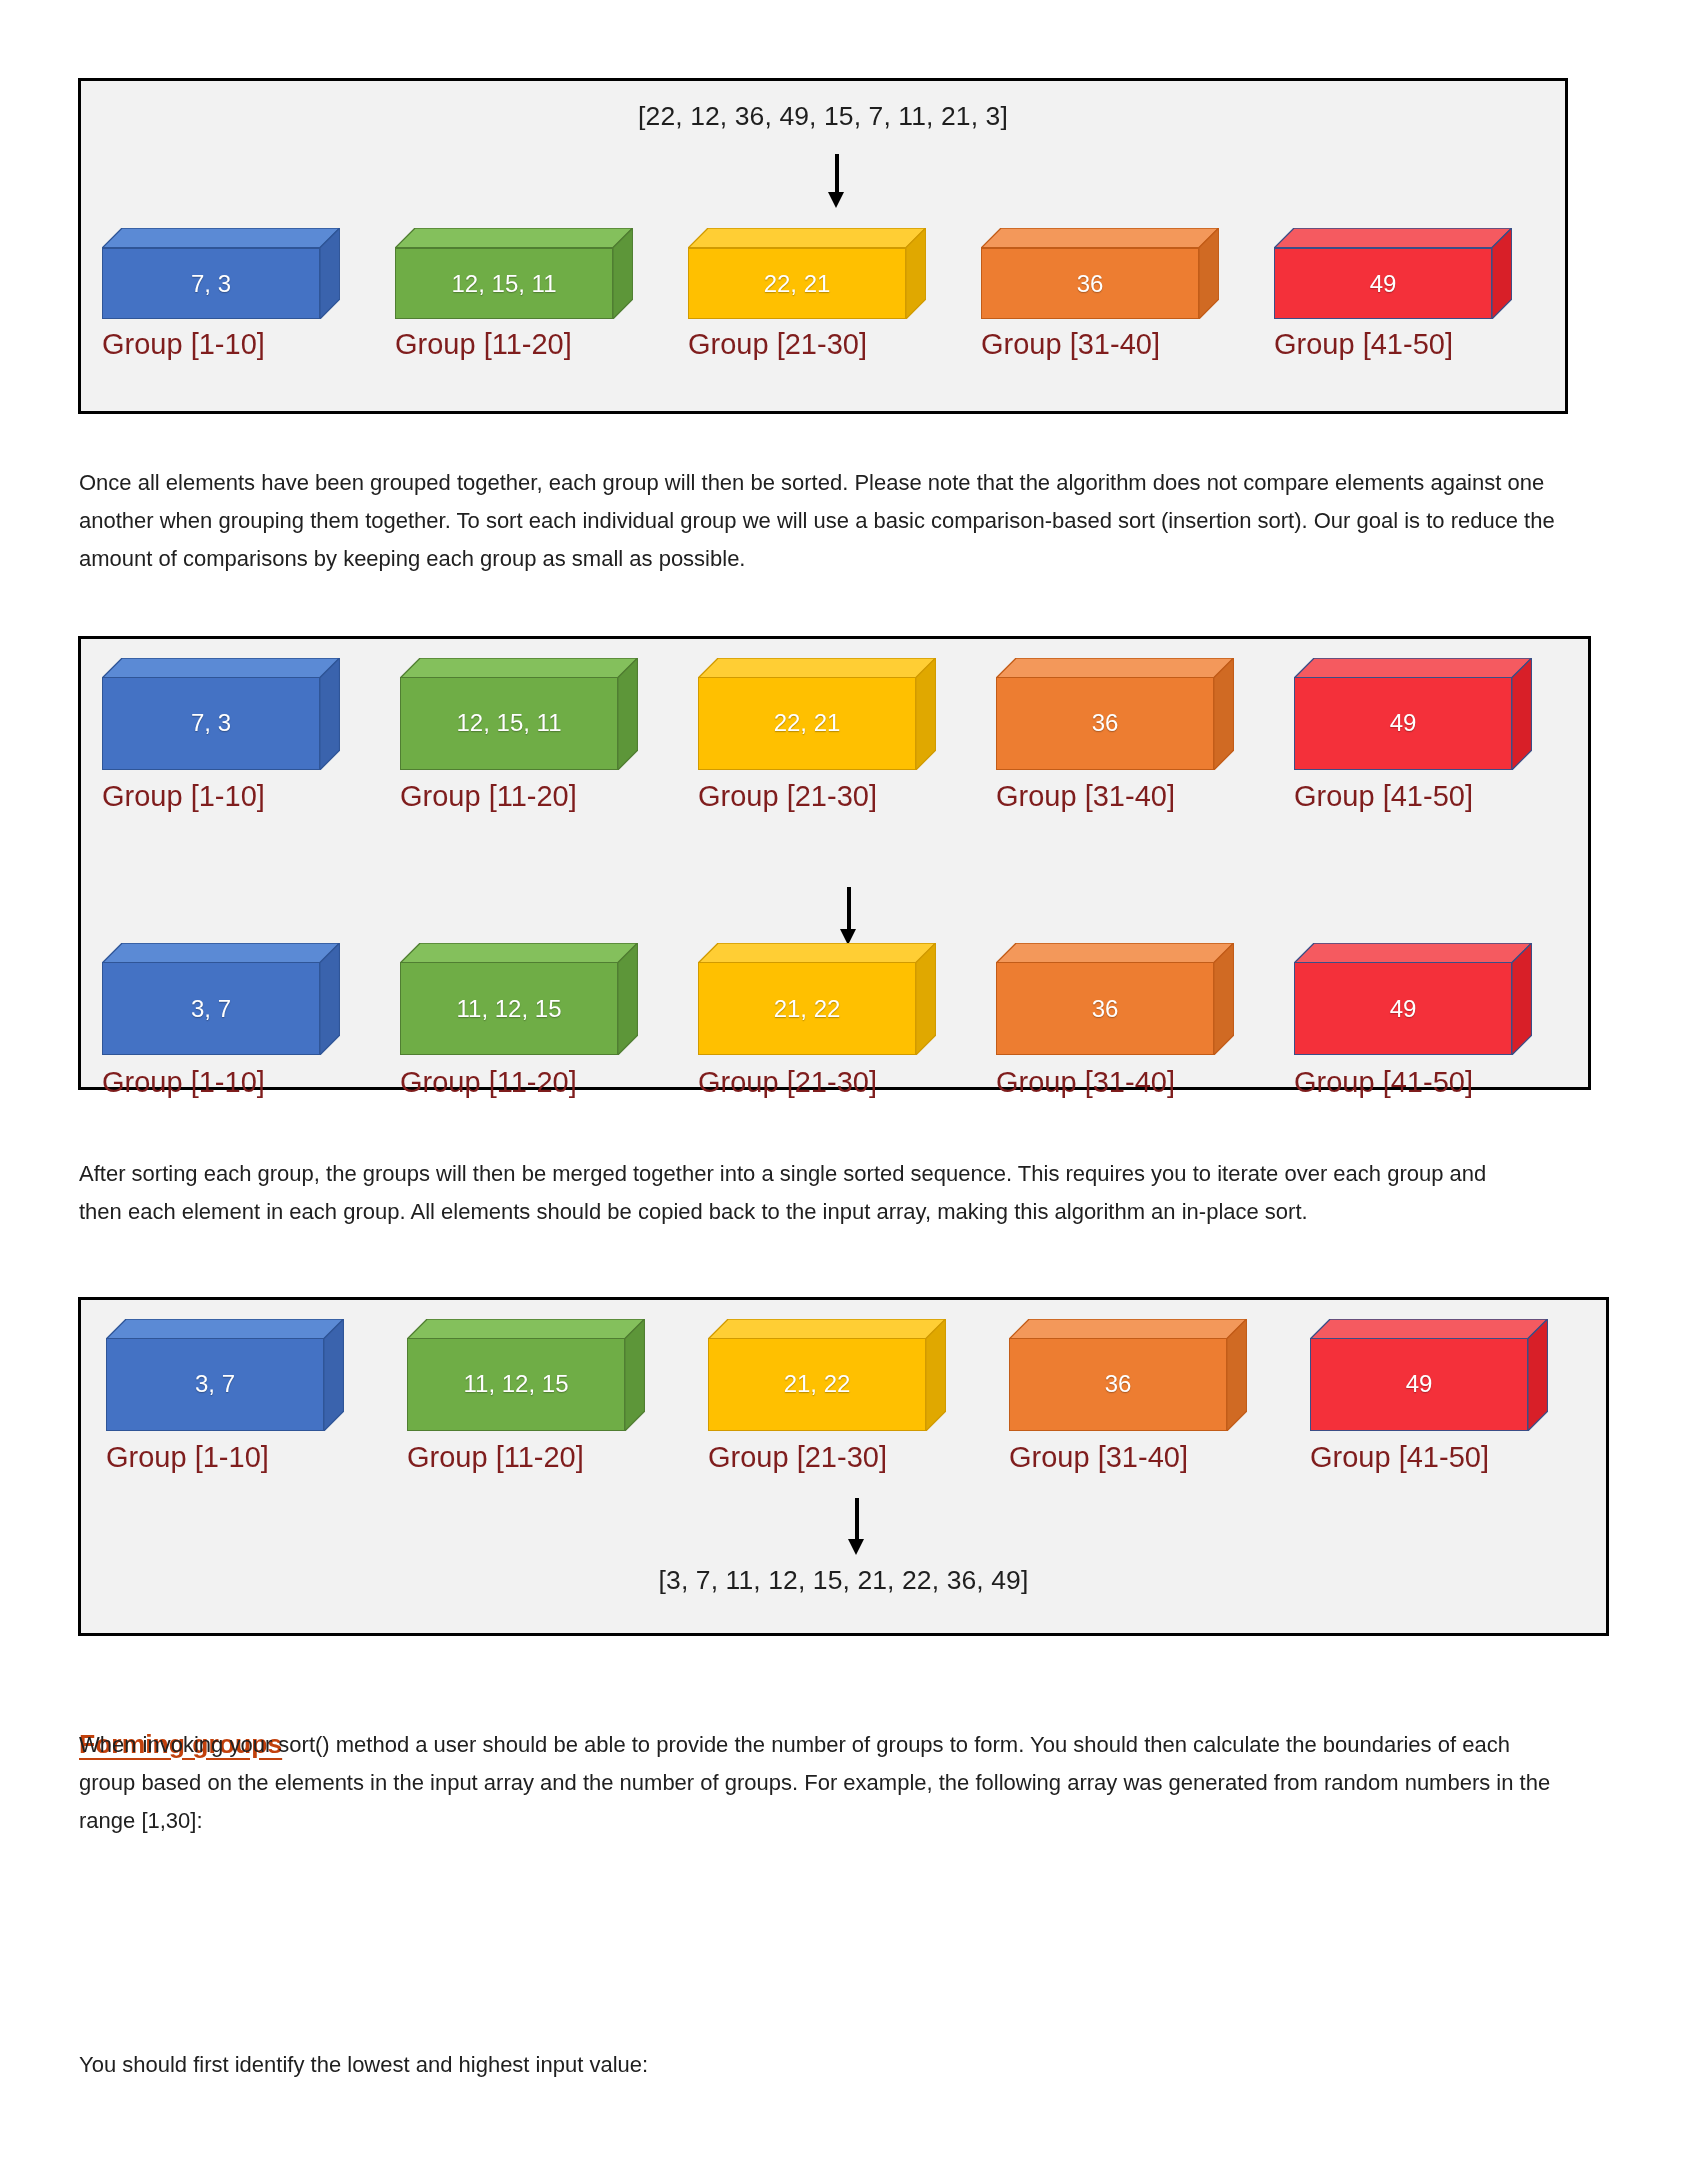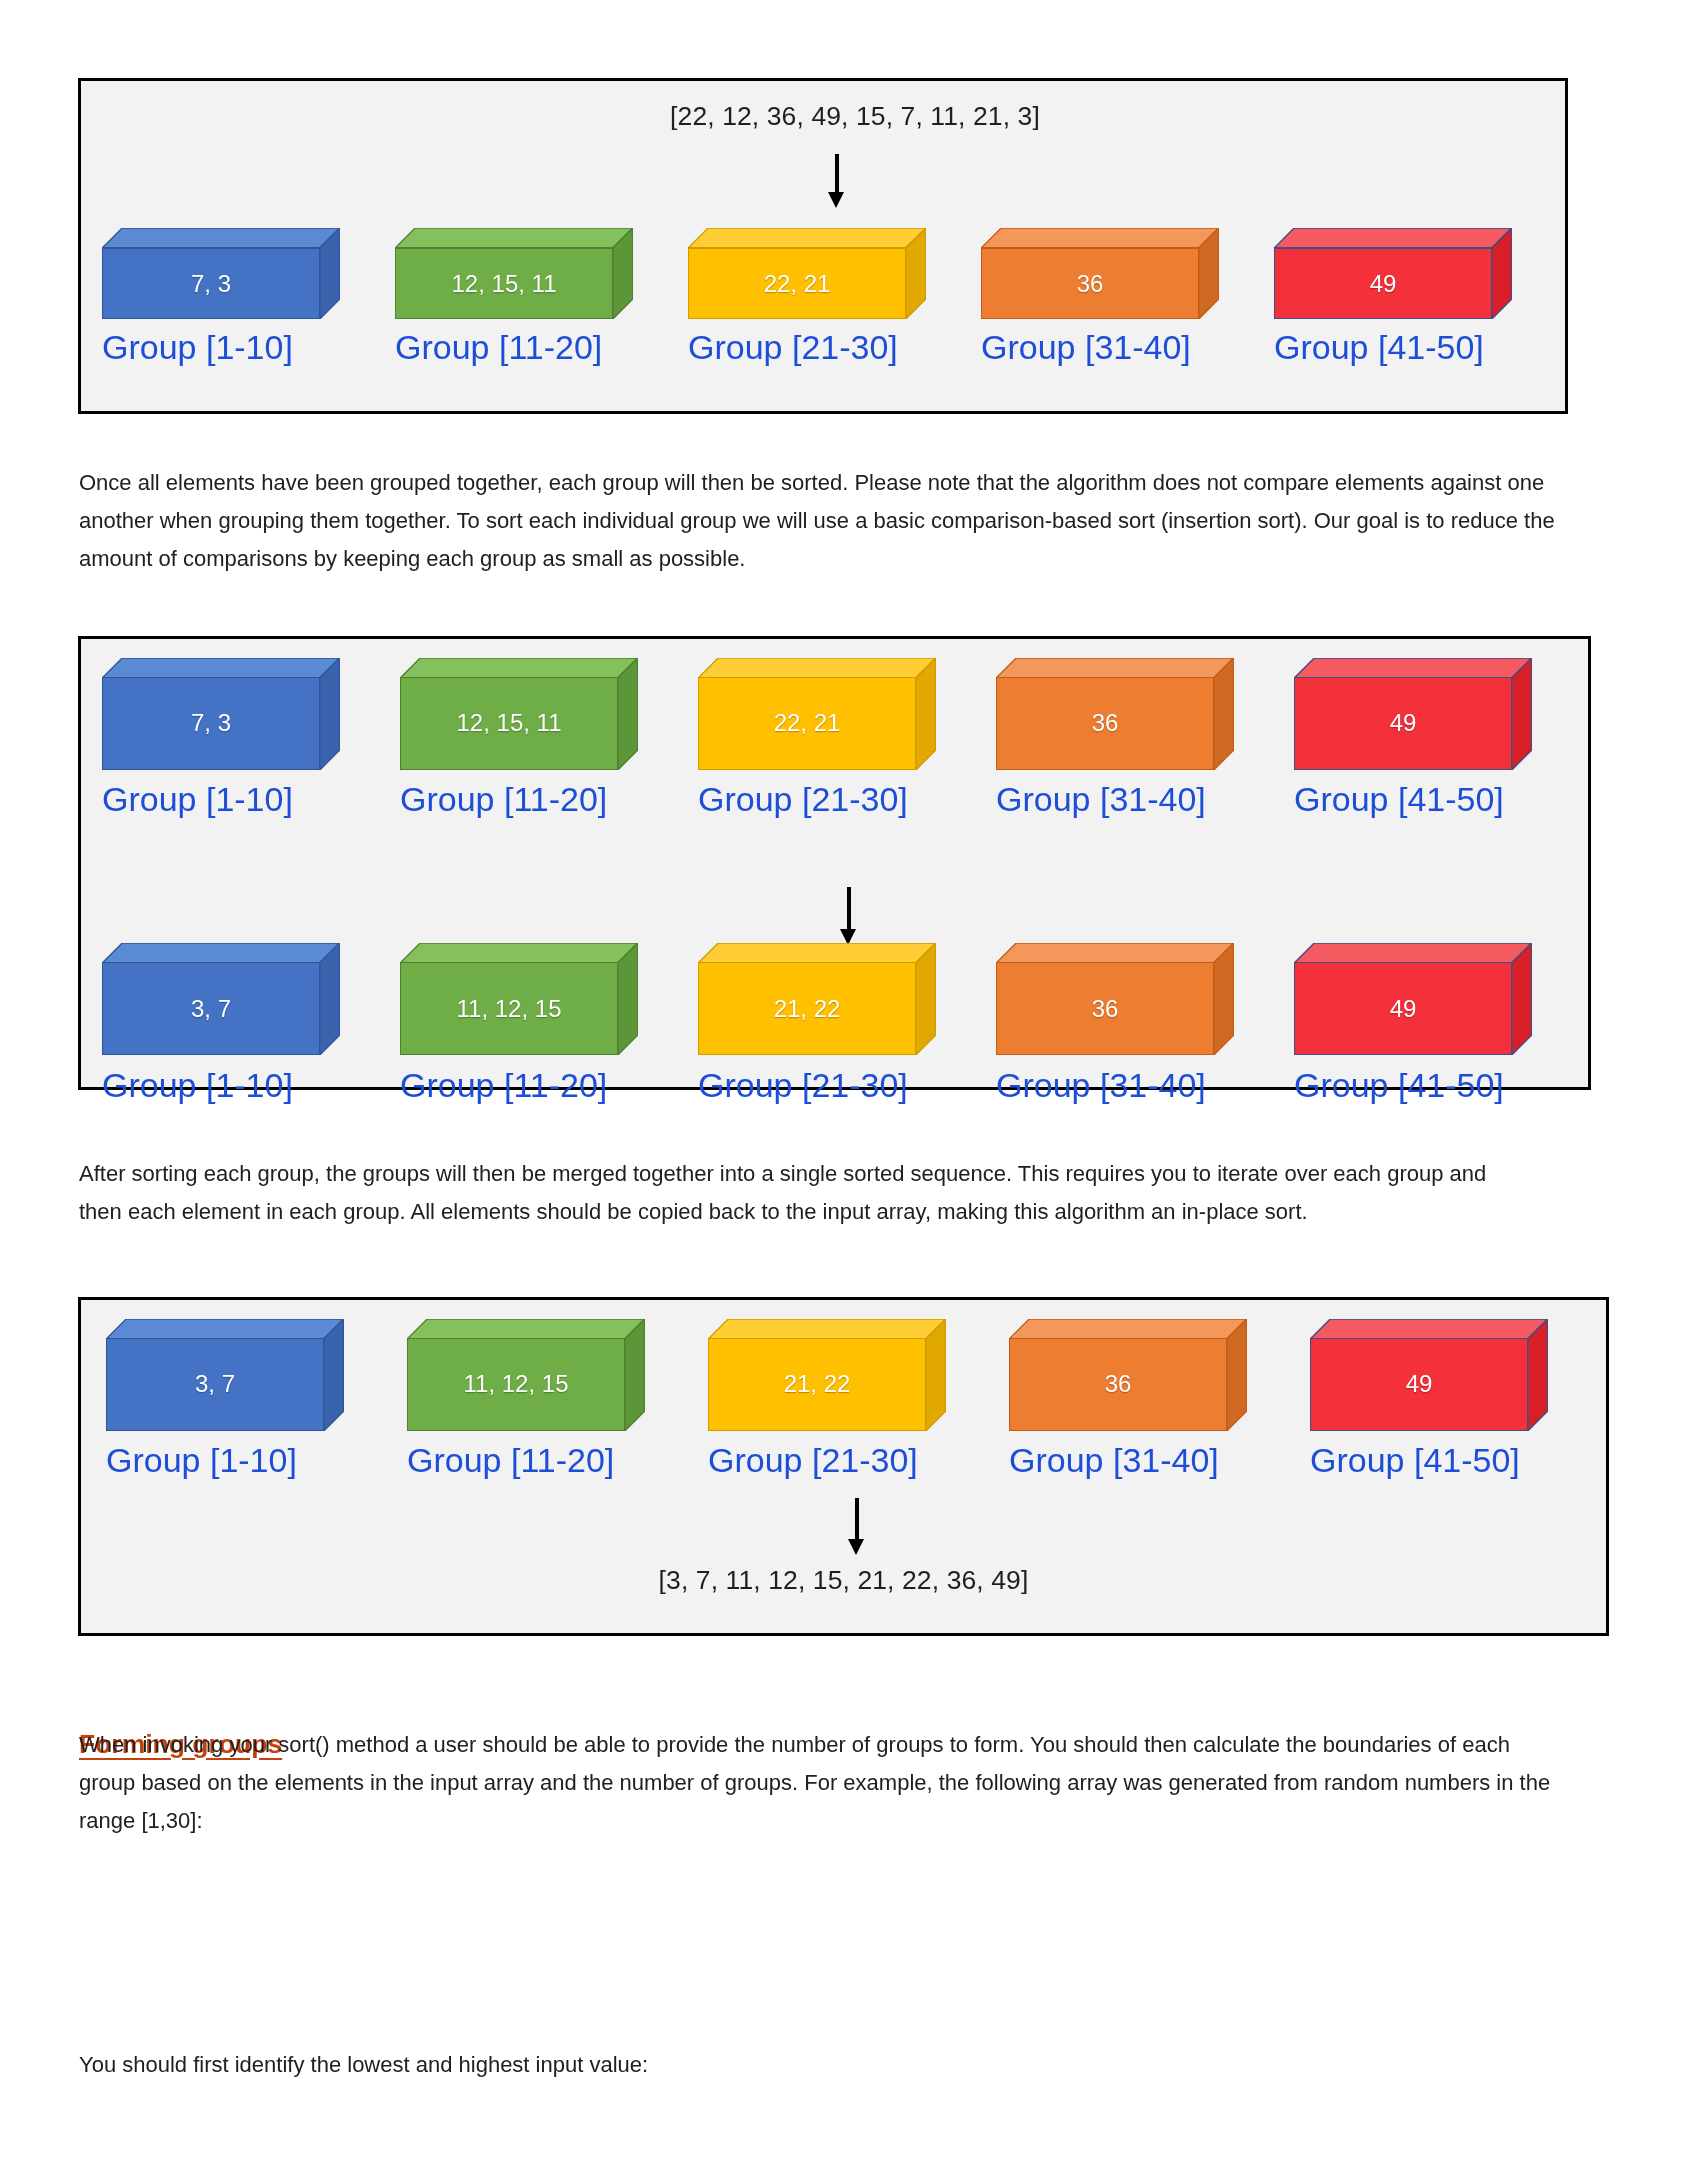--- a/index.html
+++ b/index.html
@@ -16,21 +16,21 @@
     box-sizing:border-box;
   }
   #diagram-1{left:78px;top:78px;width:1490px;height:336px;}
   #diagram-2{left:78px;top:636px;width:1513px;height:454px;}
   #diagram-3{left:78px;top:1297px;width:1531px;height:339px;}
 
   .seq-label{
     position:absolute;width:100%;text-align:center;
     font-size:26.5px;color:#1f1f1f;letter-spacing:0.1px;
   }
-  #diag1-input{top:20px;left:0;padding-left:32px;}
+  #diag1-input{top:20px;left:0;}
   #diag3-output{top:265px;left:0;}
 
   
   .arrow{position:absolute;}
   .arrow .shaft{
     position:absolute;left:50%;top:0;width:4.6px;height:calc(100% - 14.6px);
     margin-left:-2.3px;background:#000;
   }
   .arrow .head{
     position:absolute;left:50%;bottom:0;width:0;height:0;margin-left:-8.6px;
@@ -49,21 +49,21 @@
   .box3d{position:relative;}
   .box3d .front{
     position:absolute;left:0;bottom:0;box-sizing:border-box;
     display:flex;align-items:center;justify-content:center;
     font-size:24px;font-weight:400;color:#ffffff;
     text-shadow:0 1.3px 1.3px rgba(0,0,0,.30);
   }
   .box3d svg{display:block;position:absolute;top:0;left:0;}
 
   .group-label{
-    font-size:34px;color:#1d4ed8;white-space:nowrap;
+    font-size:29px;color:#7f1d1d;white-space:nowrap;
   }
 
   
   .para{
     position:absolute;font-size:22px;line-height:38px;color:#202020;
   }
   #para-1{left:79px;top:442px;width:1530px;}
   #para-2{left:79px;top:1133px;width:1456px;}
   #para-3{left:79px;top:1704px;width:1475px;}
   #para-4{left:79px;top:2024px;width:1475px;}

